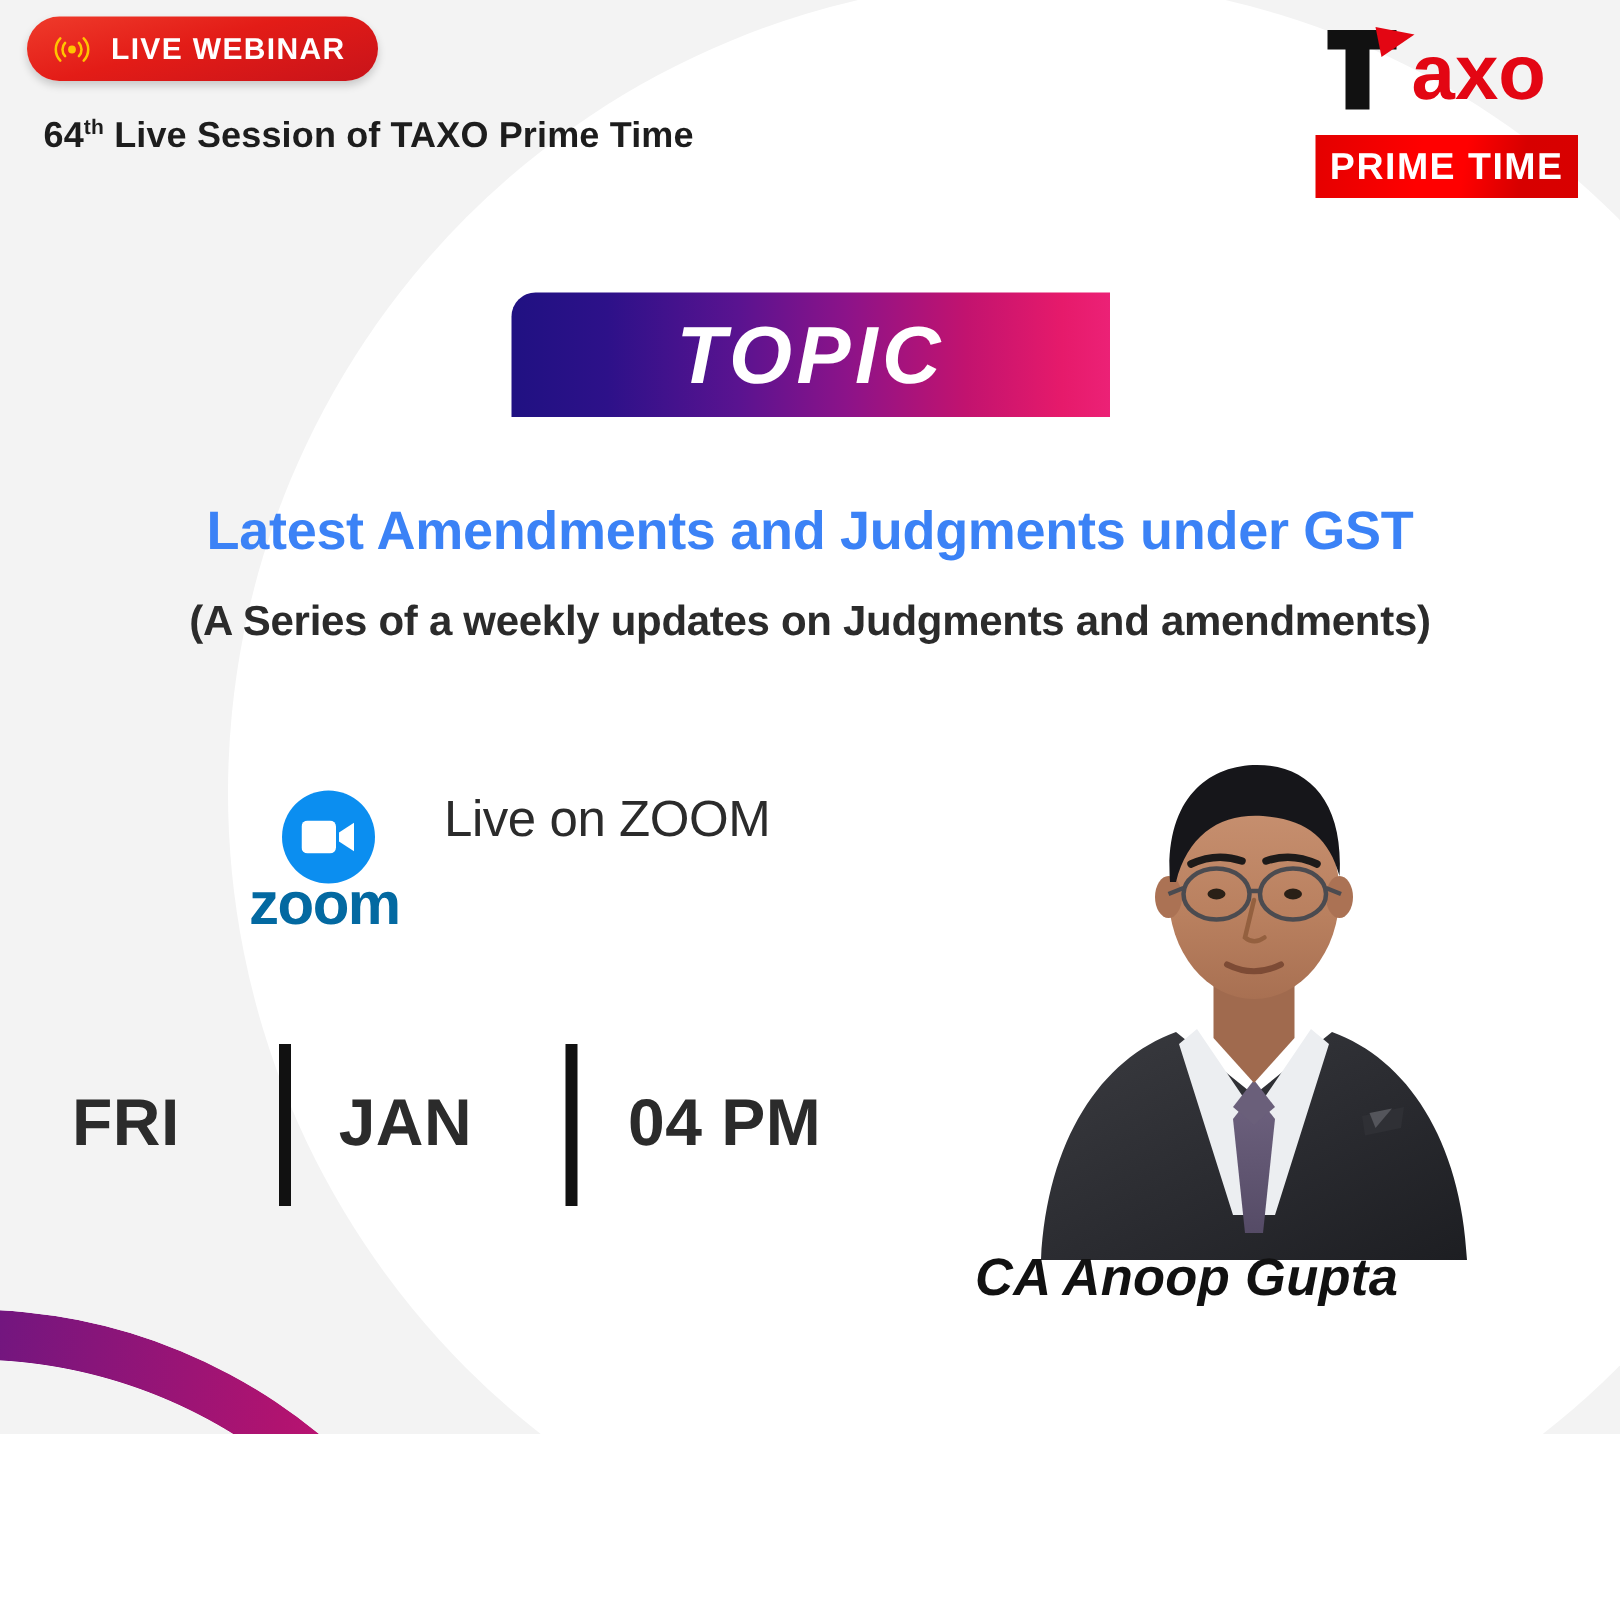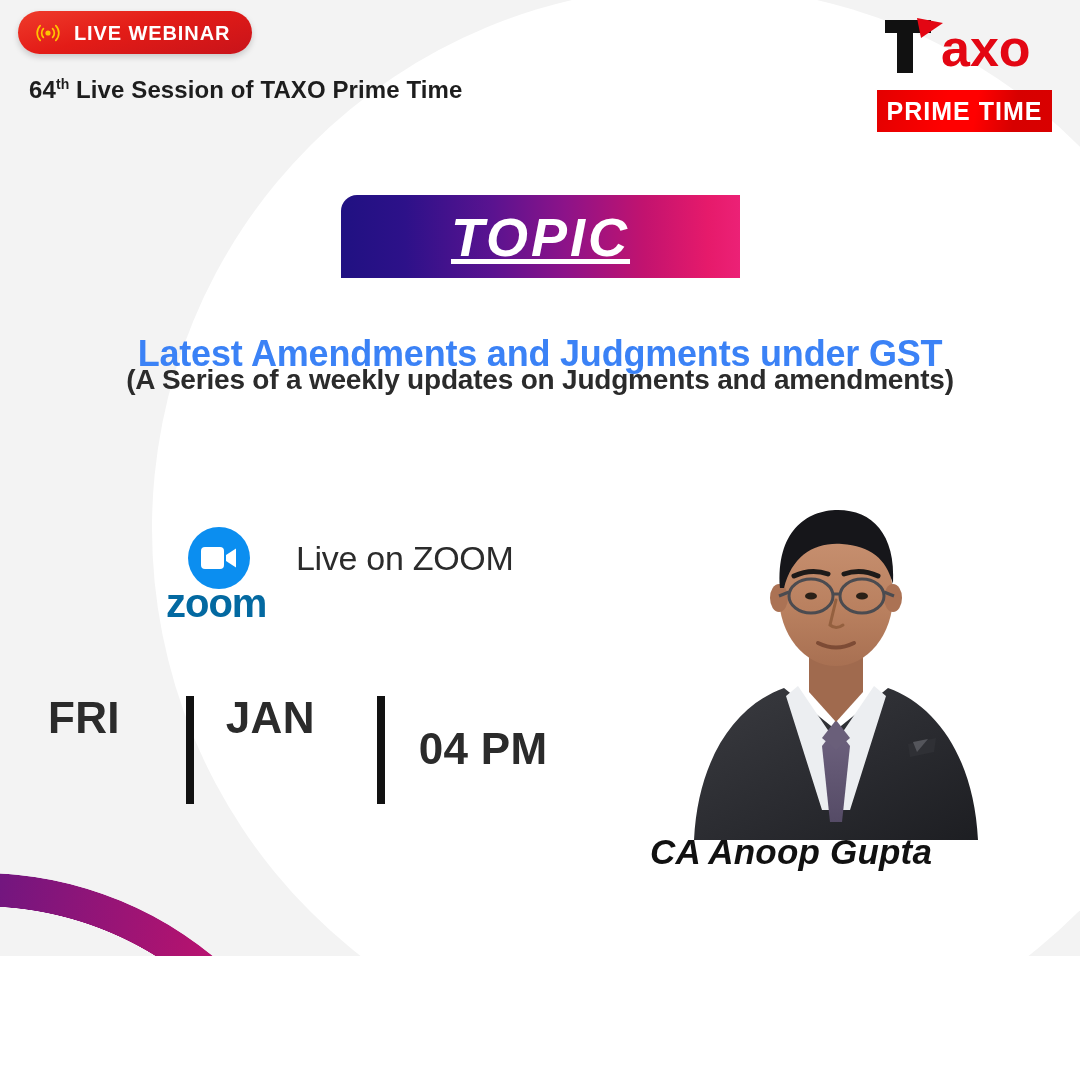--- a/index.html
+++ b/index.html
@@ -79,61 +79,61 @@
   
   .topic-banner{
     position:absolute;left:341px;top:195px;
     width:399px;height:83px;
     border-top-left-radius:16px;
     background:linear-gradient(90deg,#201182 0%,#2d1189 16%,#5a1390 38%,#8c1389 56%,#c2136f 76%,#e61a6b 92%,#ec2176 100%);
     display:flex;align-items:center;justify-content:center;
   }
   .topic-banner span{
     color:#ffffff;font-size:54px;font-weight:bold;font-style:italic;
-    letter-spacing:3px;line-height:1;text-decoration:underline;
+    letter-spacing:3px;line-height:1;
   }
 
   
   .main-title{
     position:absolute;left:0;top:322px;width:1080px;
     text-align:center;
     font-size:36px;font-weight:600;color:#3b82f6;
     letter-spacing:-.2px;
     margin-top:11px;
   }
   .sub-title{
-    position:absolute;left:0;top:364px;width:1080px;
+    position:absolute;left:0;top:398px;width:1080px;
     text-align:center;
     font-size:28px;font-weight:600;color:#2b2b2b;
     letter-spacing:-.2px;
   }
 
   
   .zoom-block{position:absolute;left:166px;top:527px;width:360px;}
-  .zoom-row{display:flex;align-items:center;}
+  .zoom-row{display:flex;}
   .zoom-circle{
     width:62px;height:62px;border-radius:50%;
     background:#0b8ef0;display:flex;align-items:center;justify-content:center;
     flex:0 0 auto;margin-left:22px;
   }
   .zoom-cam{display:block;}
   .zoom-live-text{
     margin-left:46px;font-size:34px;color:#2b2b2b;font-weight:400;
     letter-spacing:-.3px;white-space:nowrap;
   }
   .zoom-word{
     margin-top:-6px;
     font-size:40px;font-weight:bold;color:#0369a1;letter-spacing:-1px;
     line-height:1;
   }
 
   
   .date-row{
     position:absolute;left:48px;top:690px;
-    display:flex;align-items:flex-start;
+    display:flex;align-items:center;
   }
   .date-col{display:flex;flex-direction:column;}
   .date-col .l1,.date-col .l2{
     font-size:44px;font-weight:bold;color:#2b2b2b;line-height:1.28;
     letter-spacing:.3px;
   }
   .divider{
     width:8px;background:#111111;align-self:stretch;
     margin:6px 0 4px 0;flex:0 0 auto;
   }

